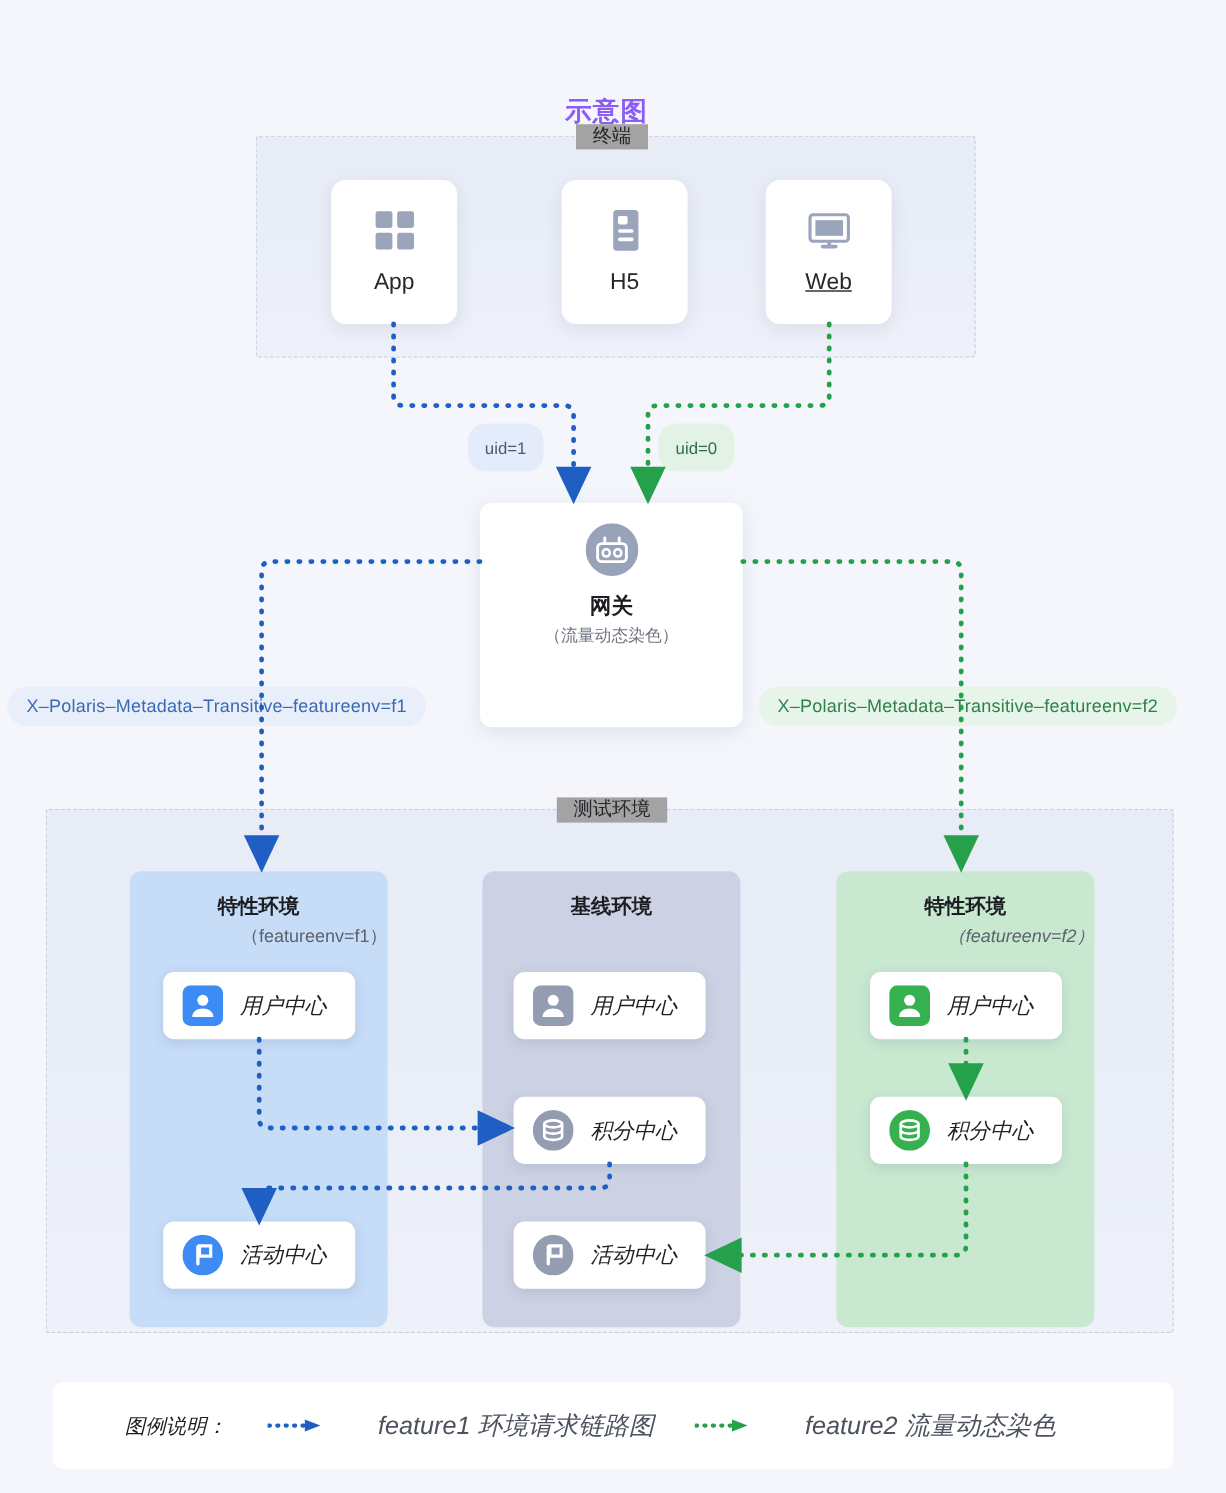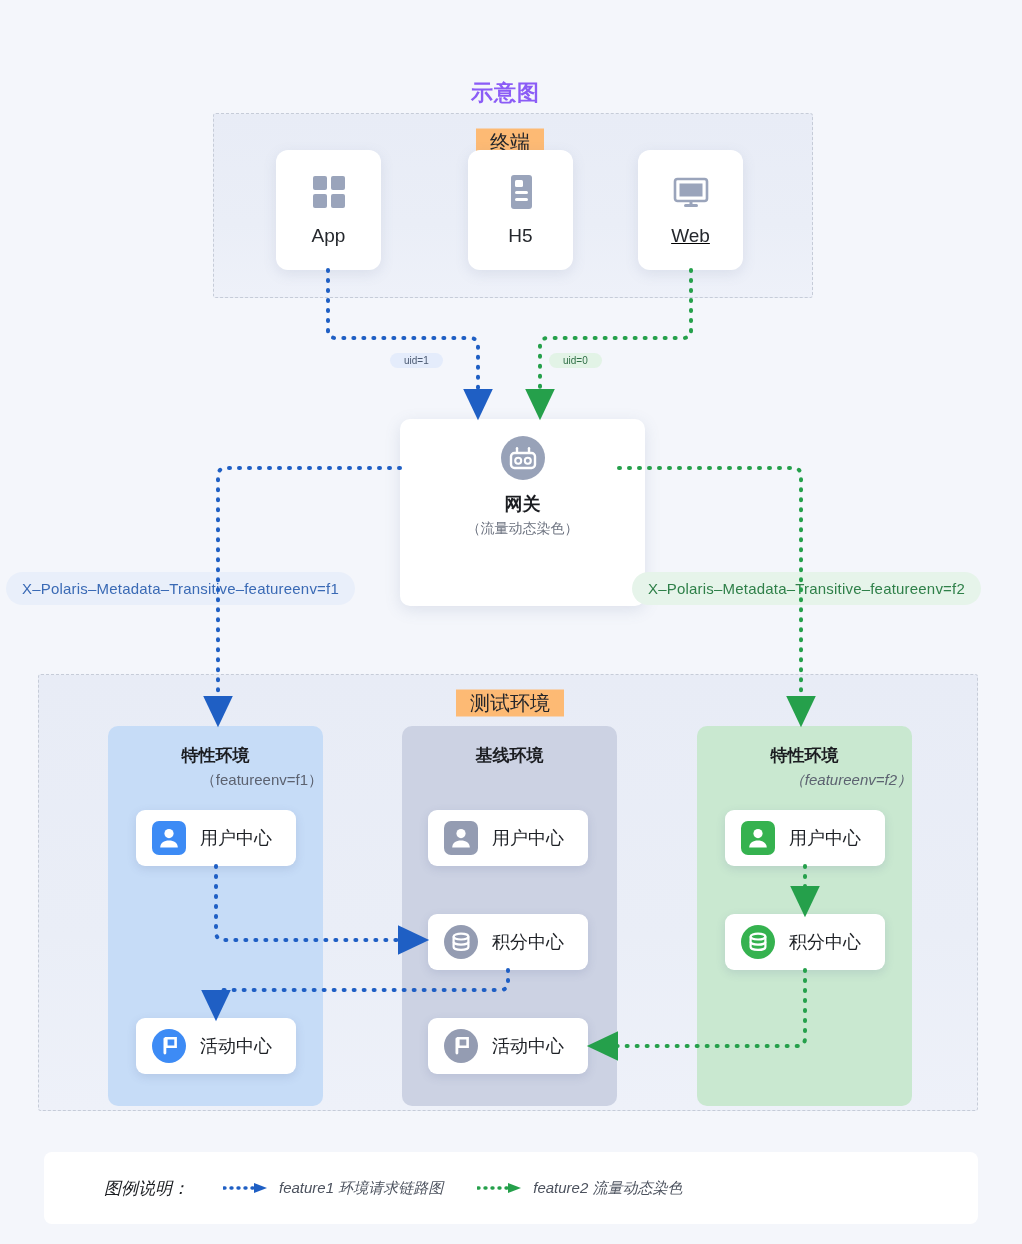--- a/index.html
+++ b/index.html
@@ -19,55 +19,54 @@
   }
 
   
   .group-box {
     position: absolute;
     border: 1px dashed #c6ccd8;
     border-radius: 3px;
     background: linear-gradient(180deg,#e8ecf6 0%, #eaeef7 60%, #eef1f9 100%);
   }
   .group-label {
-    position: absolute; font-size: 20px; color: #24262b;
-    background: #fdba74; padding: 0 14px; white-space: nowrap;
+    position: absolute; font-size: 16px; color: #24262b;
+    background: #a3a3a3; padding: 0 14px; white-space: nowrap;
     transform: translate(-50%, -50%);
-    margin-top: 28px;
   }
 
   
   .term-card {
     position: absolute; width: 105px; height: 120px;
     background: #ffffff; border-radius: 12px;
     box-shadow: 0 4px 14px rgba(90,105,150,0.13);
     display: flex; flex-direction: column;
     align-items: center; justify-content: center; gap: 14px;
   }
   .term-label { font-size: 19px; color: #25282d; }
   .term-icon { width: 38px; height: 38px; display:block; }
 
   
   .gw-card {
     position: absolute; left: 400px; top: 419px;
-    width: 245px; height: 187px;
+    width: 219px; height: 187px;
     background: #fff; border-radius: 10px;
     box-shadow: 0 4px 16px rgba(90,105,150,0.15);
     display: flex; flex-direction: column; align-items: center;
     padding-top: 17px;
   }
   .gw-icon { width: 44px; height: 44px; }
   .gw-title { font-size: 18px; font-weight: bold; color: #1b1d21; margin-top: 8px; }
   .gw-sub { font-size: 14px; color: #6d7380; margin-top: 4px; }
   .gw-rules { margin-top: 14px; font-size: 15px; color: #24262b; line-height: 1.45; text-align:center; }
 
   
   .chip {
-    position: absolute; border-radius: 14px; font-size: 10px;
-    padding: 2px 14px; white-space: nowrap;
+    position: absolute; border-radius: 14px; font-size: 14px;
+    padding: 12px 14px; white-space: nowrap;
   }
   .chip-blue { background: #e4ecfb; color: #4b5a72; }
   .chip-green { background: #e2f3e6; color: #2f6f46; }
 
   .hdr-pill {
     position: absolute; border-radius: 17px; font-size: 15px;
     padding: 8px 16px; white-space: nowrap; letter-spacing: .2px;
   }
   .hdr-blue { background: #e9effa; color: #3a6ab5; }
   .hdr-green { background: #e6f4ea; color: #2f8049; }
@@ -83,34 +82,34 @@
   }
   .env-sub {
     position:absolute; left:0; width:100%; text-align:right;
     font-size: 15px; color:#5c6270;
   }
 
   
   .svc {
     position: absolute; height: 56px; background:#fff;
     border-radius: 9px; box-shadow: 0 3px 10px rgba(80,95,140,0.16);
-    display:flex; align-items:center; gap:14px; padding-left:16px;
+    display:flex; align-items:center; gap:14px; padding-left:16px;font-style:italic;
   }
   .svc-label { font-size: 18px; color:#1e2126; }
   .svc-ico { width: 34px; height: 34px; flex: 0 0 34px; }
 
   
   .legend {
     position:absolute; left:44px; top:1152px; width:934px; height:72px;
     background:#fff; border-radius:8px;
     display:flex; align-items:center; padding-left:60px; gap:34px;font-style:italic;
   }
   .legend-title { font-size:17px; color:#1b1d21; }
   .legend-item { display:flex; align-items:center; gap:10px; }
-  .legend-text { font-size:15px; color:#4c525e; }
+  .legend-text { font-size:21px; color:#4c525e;margin-left:36px; }
 
   svg.wire { position:absolute; left:0; top:0; width:1022px; height:1244px; pointer-events:none; }
 </style>
 </head>
 <body>
 
 <div id="stage">
 
   <div class="page-title">示意图</div>
 

